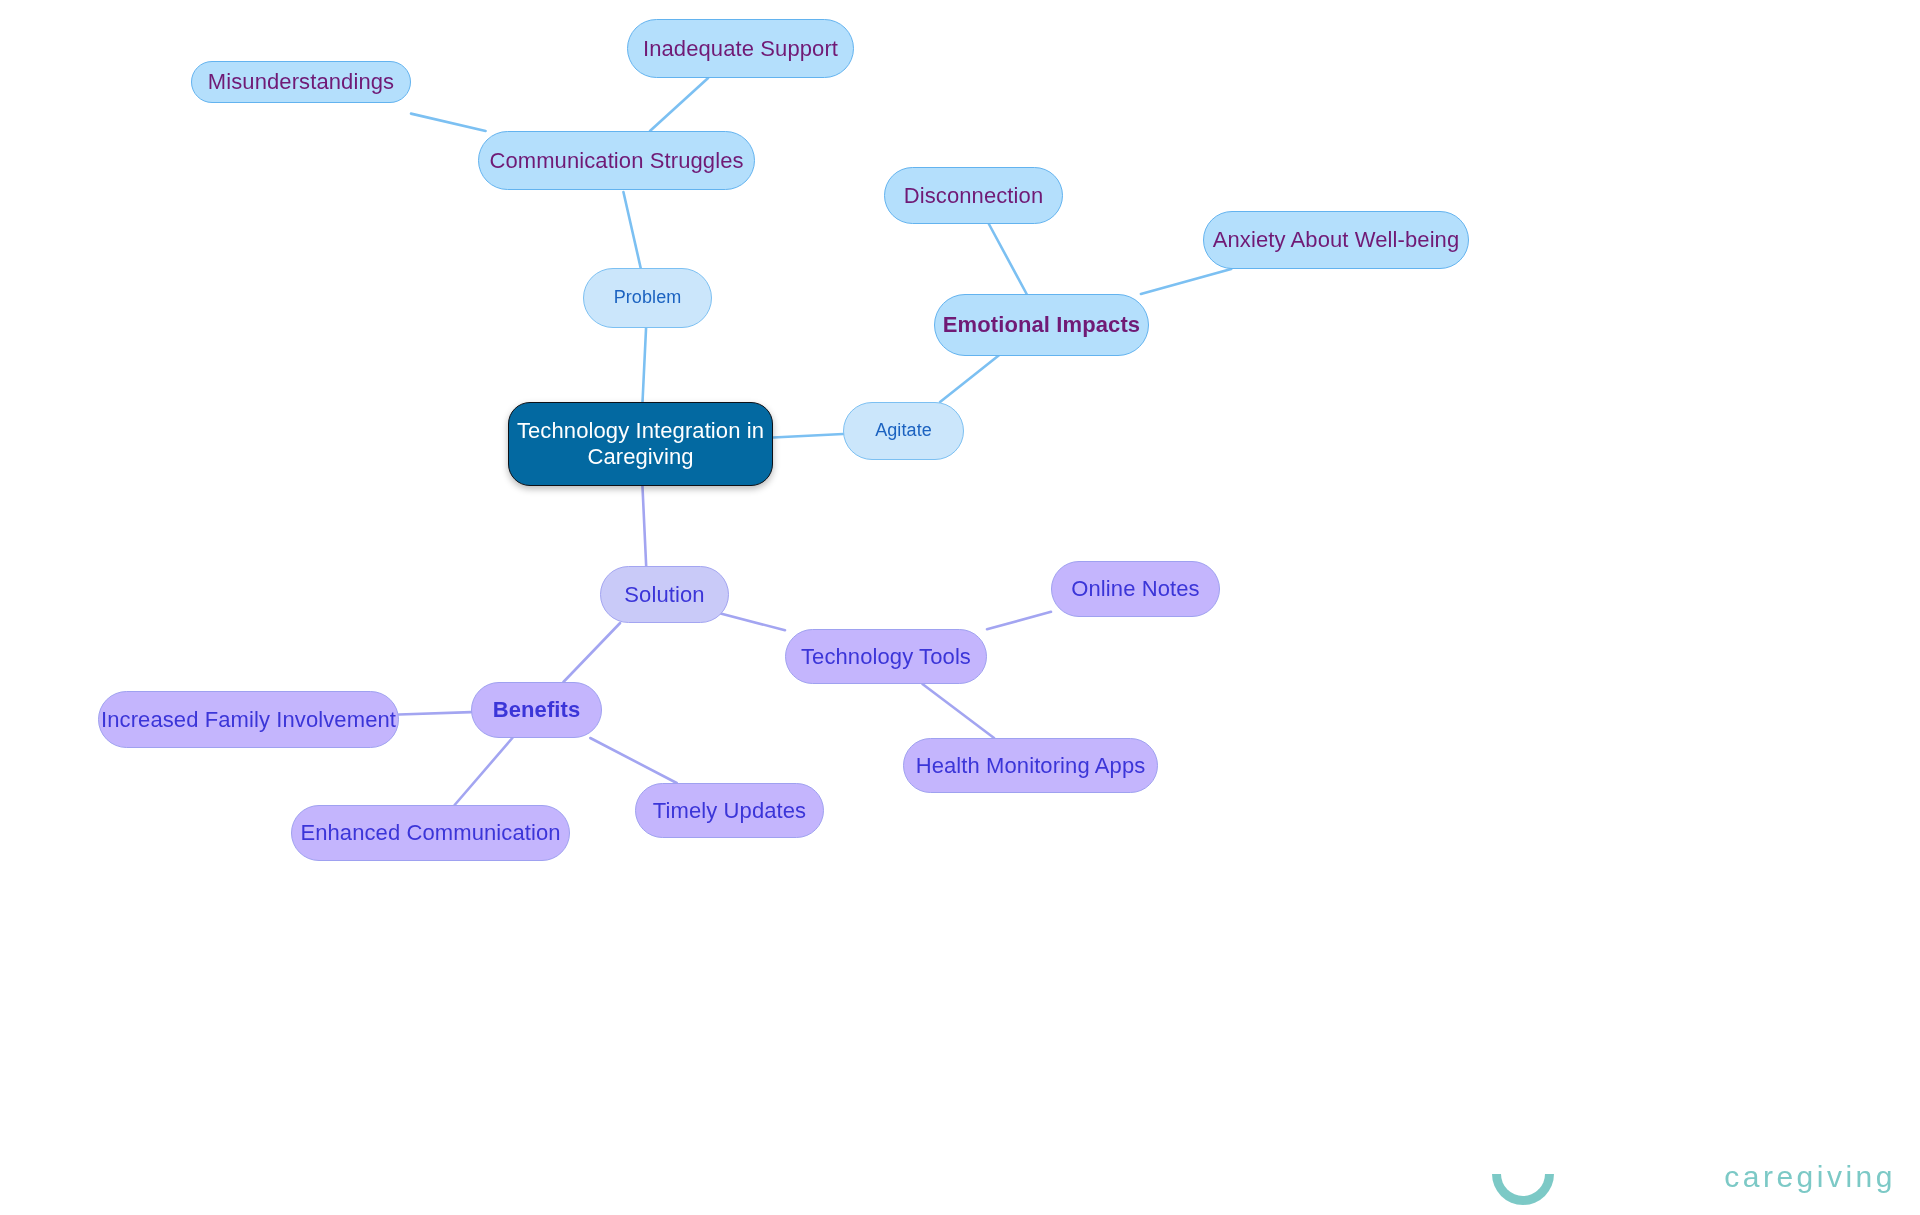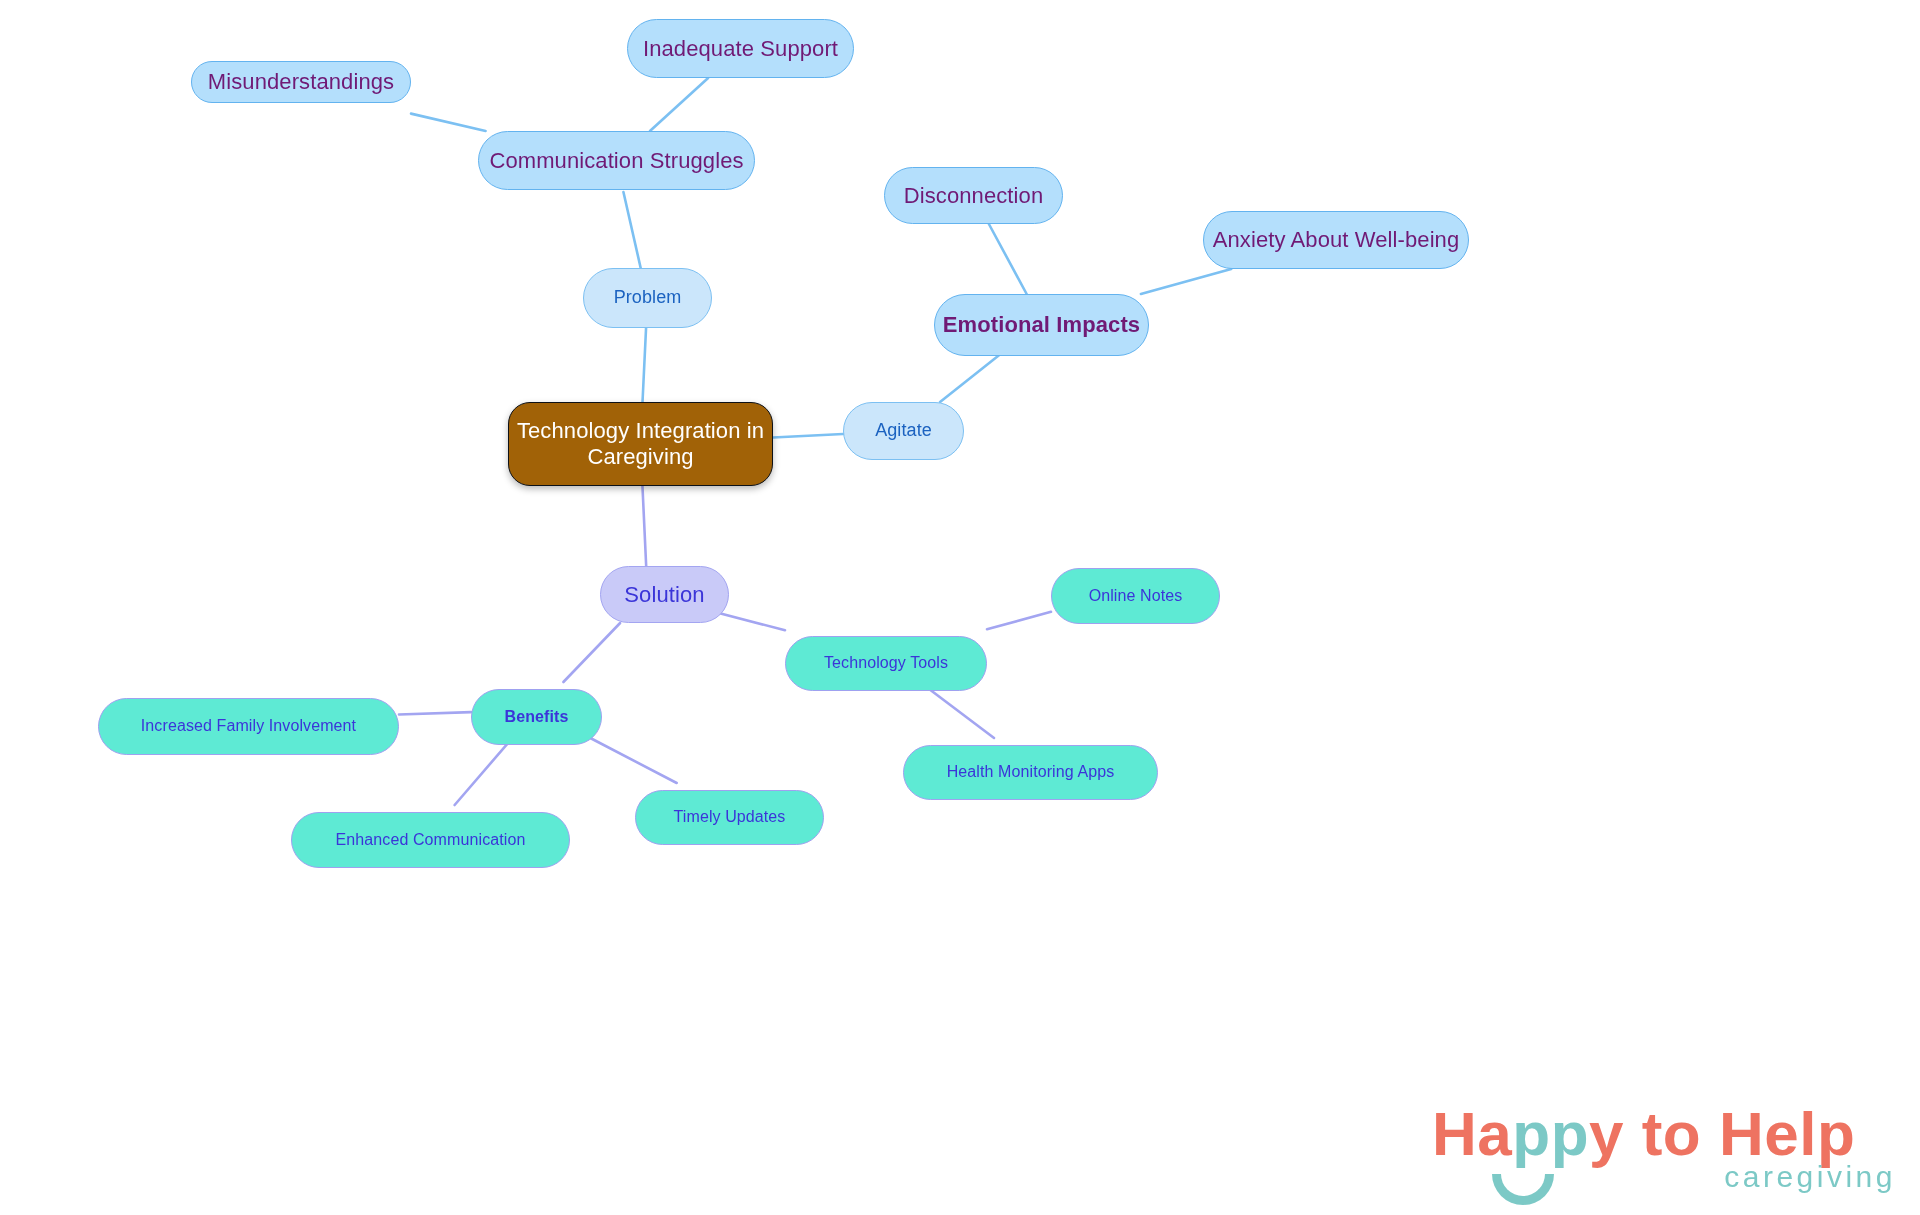--- a/index.html
+++ b/index.html
@@ -22,21 +22,21 @@
     text-align:center;
     border-radius:999px;
     white-space:pre-line;
     line-height:1.18;
     letter-spacing:.1px;
     z-index:3;
   }
 
   
   .node.root{
-    background:#a16207;
+    background:#0369a1;
     color:#ffffff;
     border:1px solid #0d1117;
     border-radius:22px;
     font-size:22px;
     box-shadow:0 3px 7px rgba(0,0,0,.28);
   }
 
   
   .node.blue{
     background:#b4dffc;
@@ -46,25 +46,24 @@
   }
   .node.blue-pale{
     background:#cbe6fb;
     border:1.6px solid #7cc0f2;
     color:#1b62c0;
     font-size:18px;
   }
 
   
   .node.purple{
-    background:#5eead4;
+    background:#c4b5fd;
     border:1.6px solid #9fa1f0;
     color:#3b35d8;
-    font-size:16px;
-    margin-top:7px;
+    font-size:22px;
   }
   .node.purple-pale{
     background:#c9caf8;
     border:1.6px solid #a3a5f1;
     color:#3b35d8;
     font-size:22px;
   }
 
   
   #logo{
@@ -138,16 +137,15 @@
       <div class="node purple" style="left: 1051px; top: 561px; width: 169px; height: 56px;"><span>Online Notes</span></div>
       <div class="node purple" style="left: 903px; top: 738px; width: 255px; height: 55px;"><span>Health Monitoring Apps</span></div>
       <div class="node purple" style="left: 471px; top: 682px; width: 131px; height: 56px; font-weight: bold;"><span>Benefits</span></div>
       <div class="node purple" style="left: 98px; top: 691px; width: 301px; height: 57px;"><span>Increased Family Involvement</span></div>
       <div class="node purple" style="left: 291px; top: 805px; width: 279px; height: 56px;"><span>Enhanced Communication</span></div>
       <div class="node purple" style="left: 635px; top: 783px; width: 189px; height: 55px;"><span>Timely Updates</span></div>
     </div>
 </div>
 
 <div id="logo">
-  <div class="logo-main"><span>Ha</span><span class="teal">pp</span><span>y</span><span> to Help</span></div>
   <div class="logo-smile"></div>
   <div class="logo-sub">caregiving</div>
 </div>
 
 </body></html>

